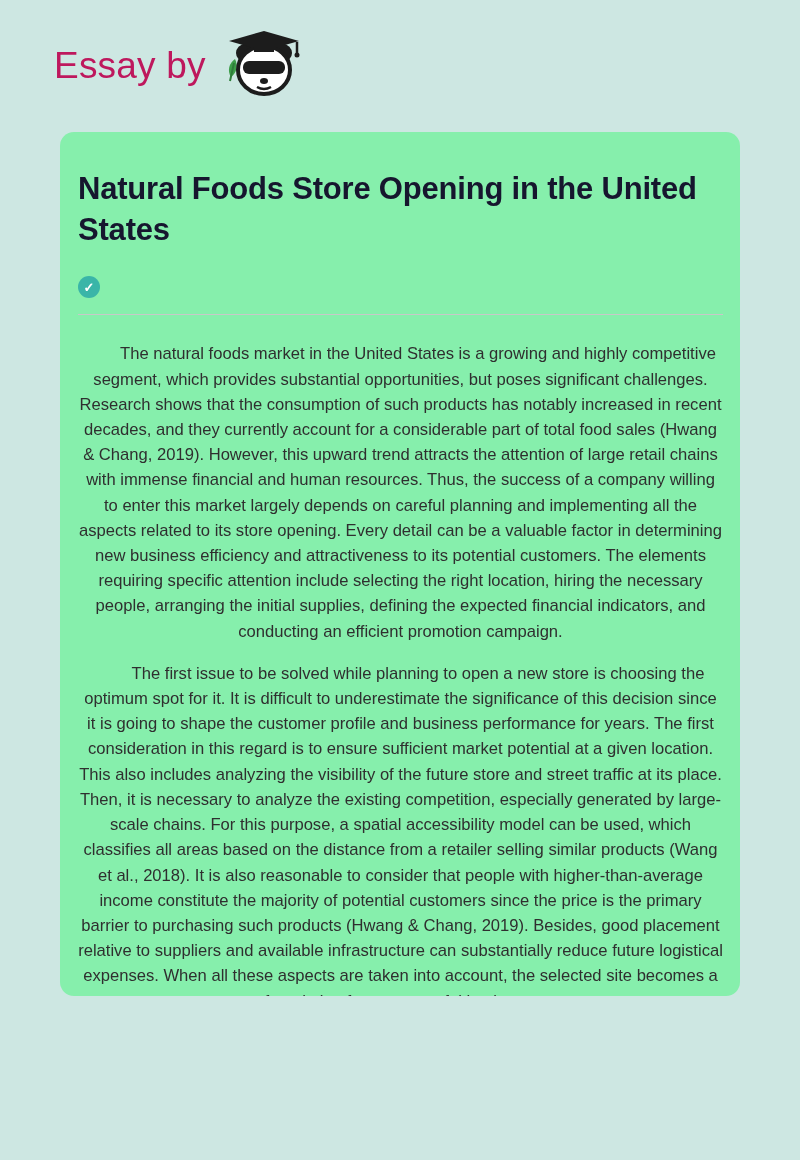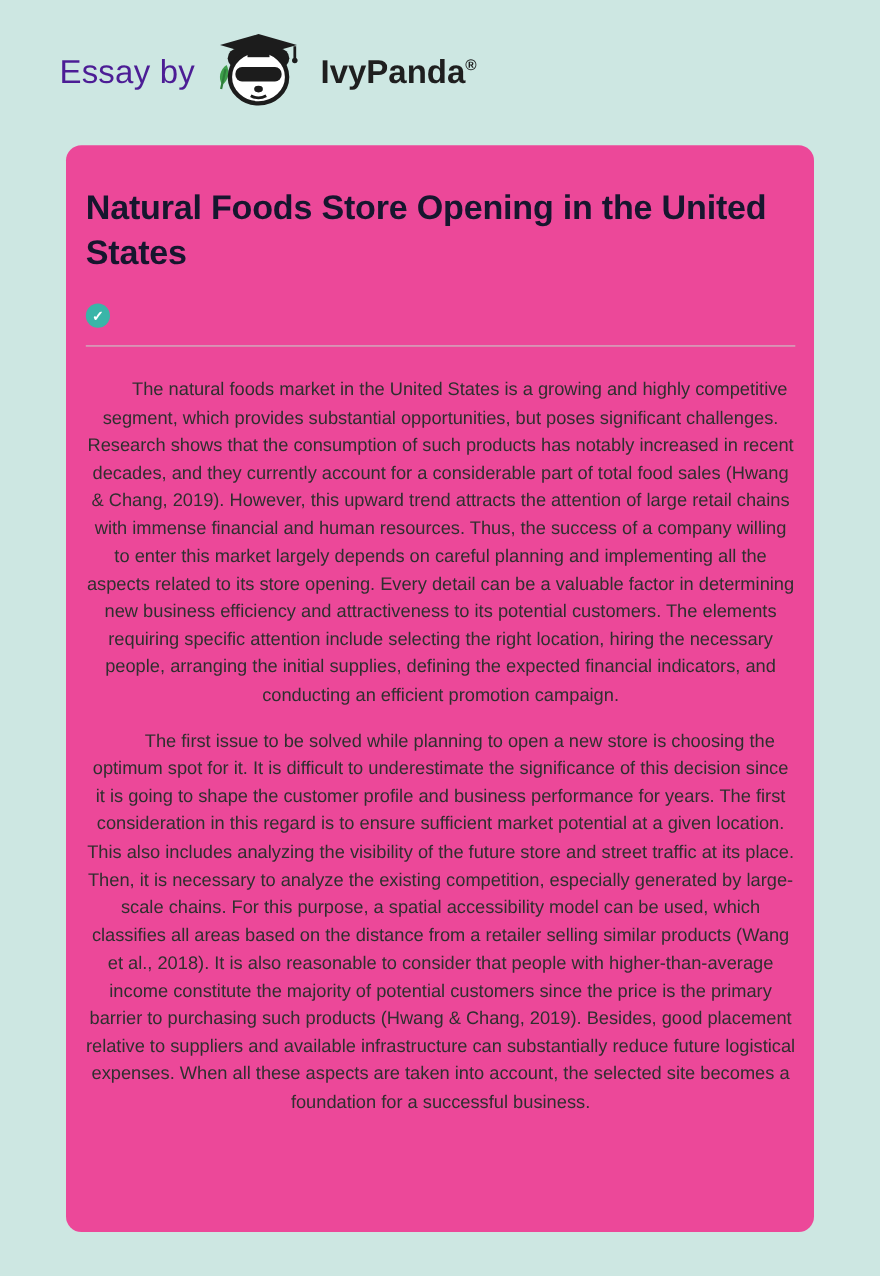--- a/index.html
+++ b/index.html
@@ -18,22 +18,22 @@
     background: #cde7e2;
   }
   .header {
     height: 132px;
     display: flex;
     align-items: center;
     padding-left: 54px;
     gap: 14px;
   }
   .essay-by {
-    font-size: 30px;
-    color: #4c1d95;
+    font-size: 37px;
+    color: #be185d;
     letter-spacing: 0.2px;
   }
   .logo-wrap {
     width: 86px;
     height: 72px;
     display: flex;
     align-items: center;
     justify-content: center;
   }
   .brand {
@@ -43,23 +43,23 @@
     display: flex;
     align-items: flex-start;
   }
   .brand .reg {
     font-size: 14px;
     font-weight: 700;
     margin-top: 2px;
   }
   .card {
     width: 680px;
-    height: 988px;
+    height: 864px;
     margin: 0 auto;
-    background: #ec4899;
+    background: #86efac;
     border-radius: 14px;
     padding: 36px 17px 20px 18px;
     overflow: hidden;
   }
   .title {
     margin: 0 0 26px 0;
     font-size: 31px;
     line-height: 1.33;
     font-weight: 700;
     color: #16162e;
@@ -129,24 +129,20 @@
           <path d="M36 58 Q43 62 50 58" stroke="#1c1c1c" stroke-width="2.5" fill="none"></path>
 
           <polygon points="43,2 78,12 43,22 8,12" fill="#1c1c1c"></polygon>
           <rect x="33" y="16" width="20" height="7" fill="#1c1c1c"></rect>
           <line x1="76" y1="13" x2="76" y2="24" stroke="#1c1c1c" stroke-width="2.5"></line>
           <circle cx="76" cy="26" r="2.5" fill="#1c1c1c"></circle>
         </svg>
       </span>
     </span>
 
-    <span class="brand">
-      <span>IvyPanda</span>
-      <span class="reg">®</span>
-    </span>
   </div>
 
   <div class="card">
     <h1 class="title">Natural Foods Store Opening in the United States</h1>
 
     <div class="badge-row">
       <span class="check-circle">✓</span>
     </div>
 
     <div class="divider"></div>

